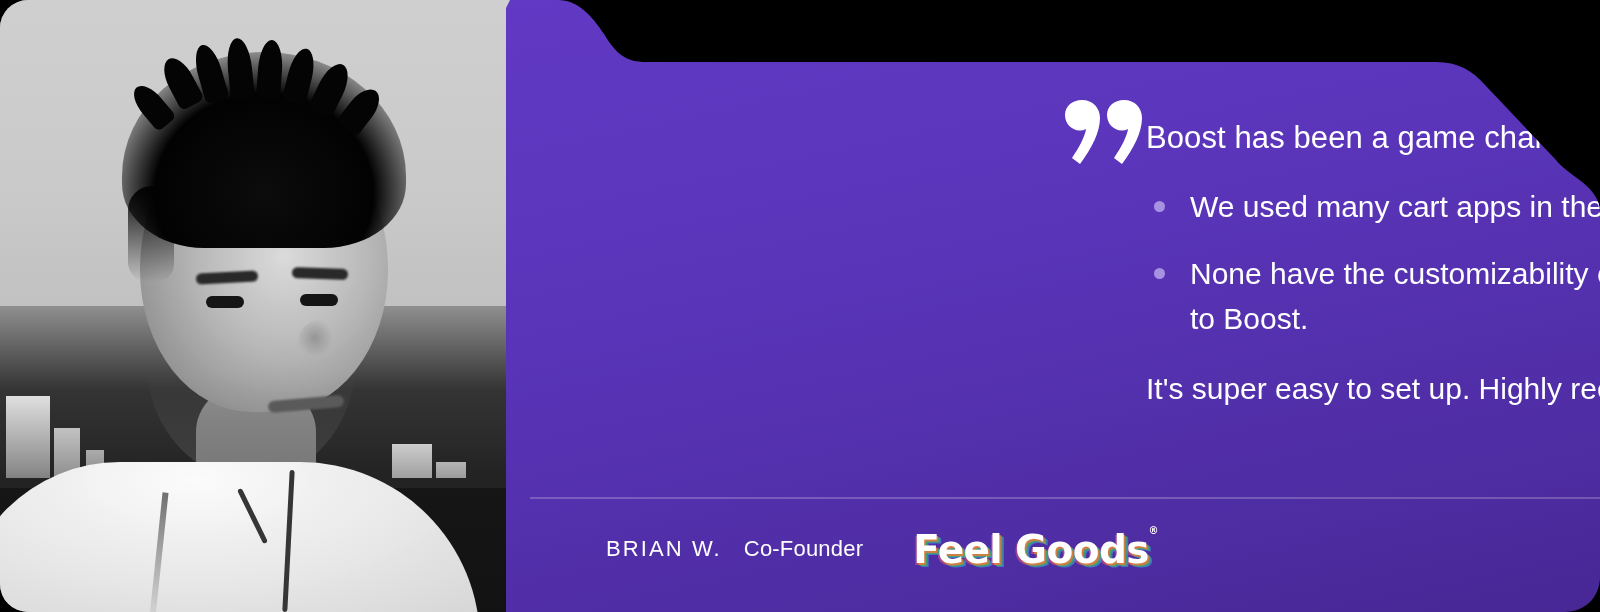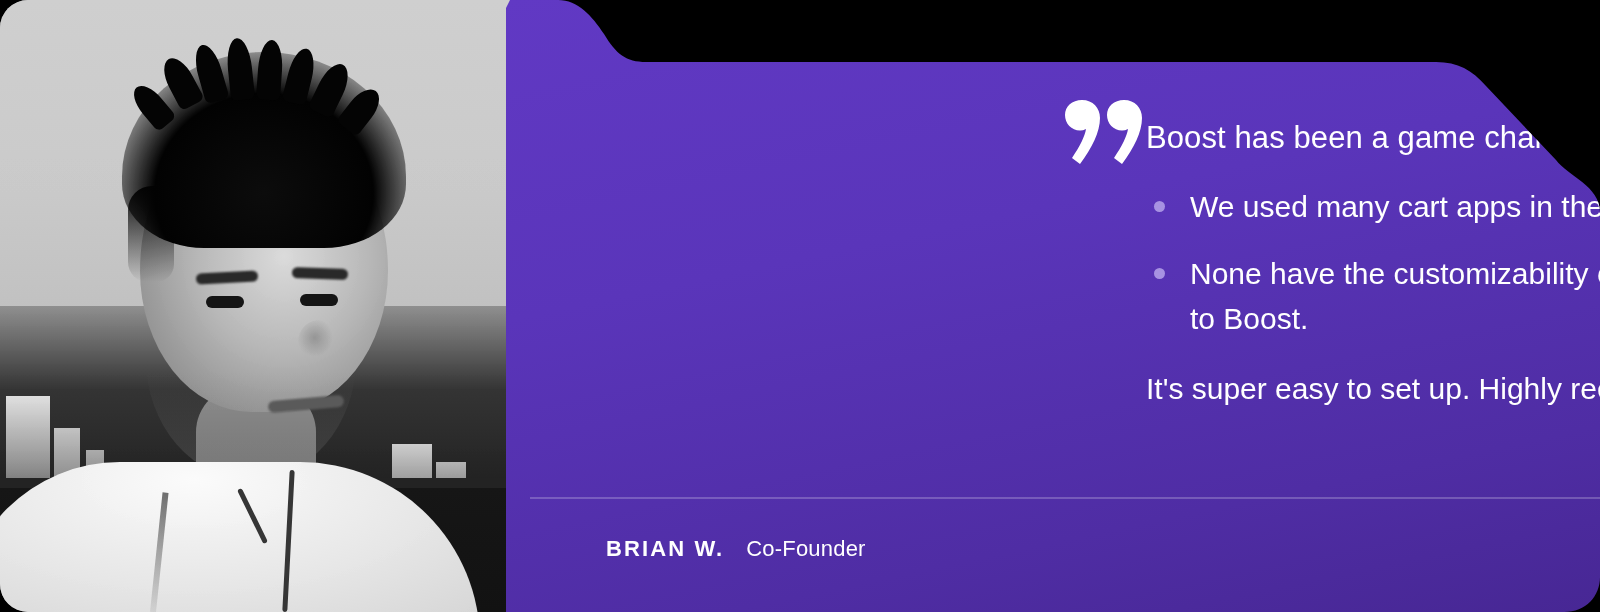--- a/index.html
+++ b/index.html
@@ -276,21 +276,21 @@
     top: 526px;
     display: flex;
     align-items: center;
     gap: 22px;
     height: 46px;
   }
   .author-name {
     font-size: 22px;
     color: #ffffff;
     letter-spacing: 2.1px;
-    font-weight: 700;
+    font-weight: 400;
     white-space: nowrap;
   }
   .author-role {
     font-size: 22px;
     color: #ffffff;
     letter-spacing: .2px;
     font-weight: 400;
     white-space: nowrap;
   }
 
@@ -390,18 +390,21 @@
         </ul>
 
         <p class="closing">It's super easy to set up. Highly recommend!</p>
       </div>
 
       <div class="divider"></div>
 
       <div class="attribution">
         <span class="author-name">BRIAN W.</span>
         <span class="author-role">Co-Founder</span>
+        <span class="brand-logo">
+          <span>Feel Goods</span><span class="brand-tm">®</span>
+        </span>
       </div>
 
     </div>
   </div>
 
 </div>
 
 </body></html>

